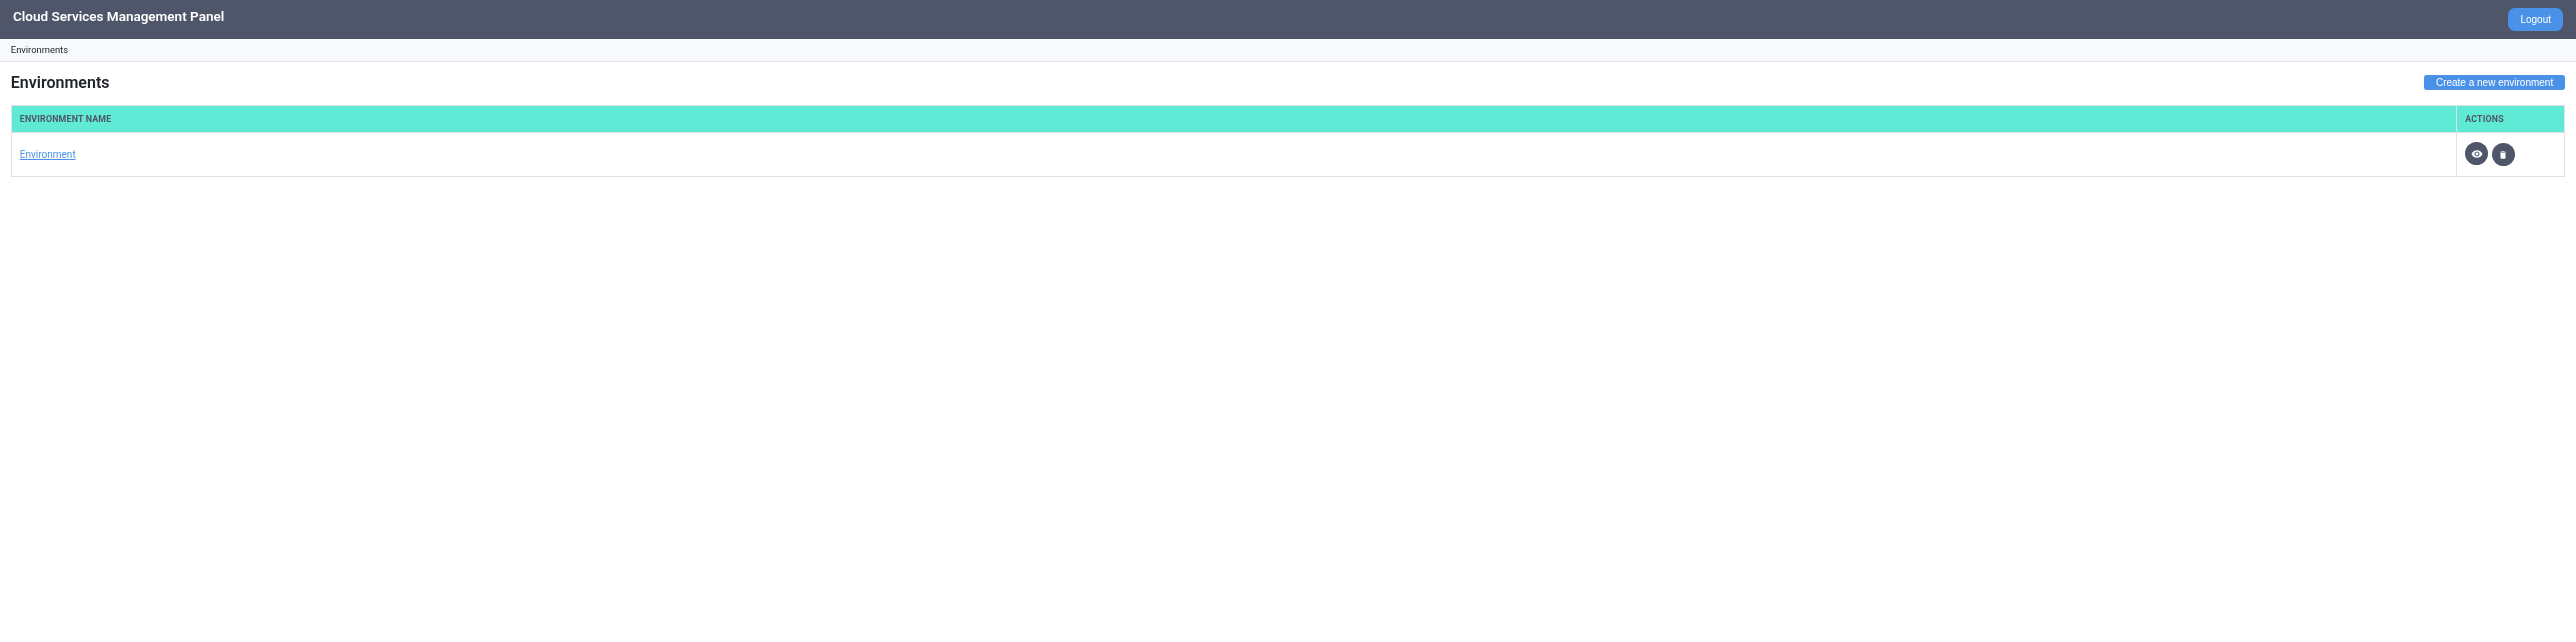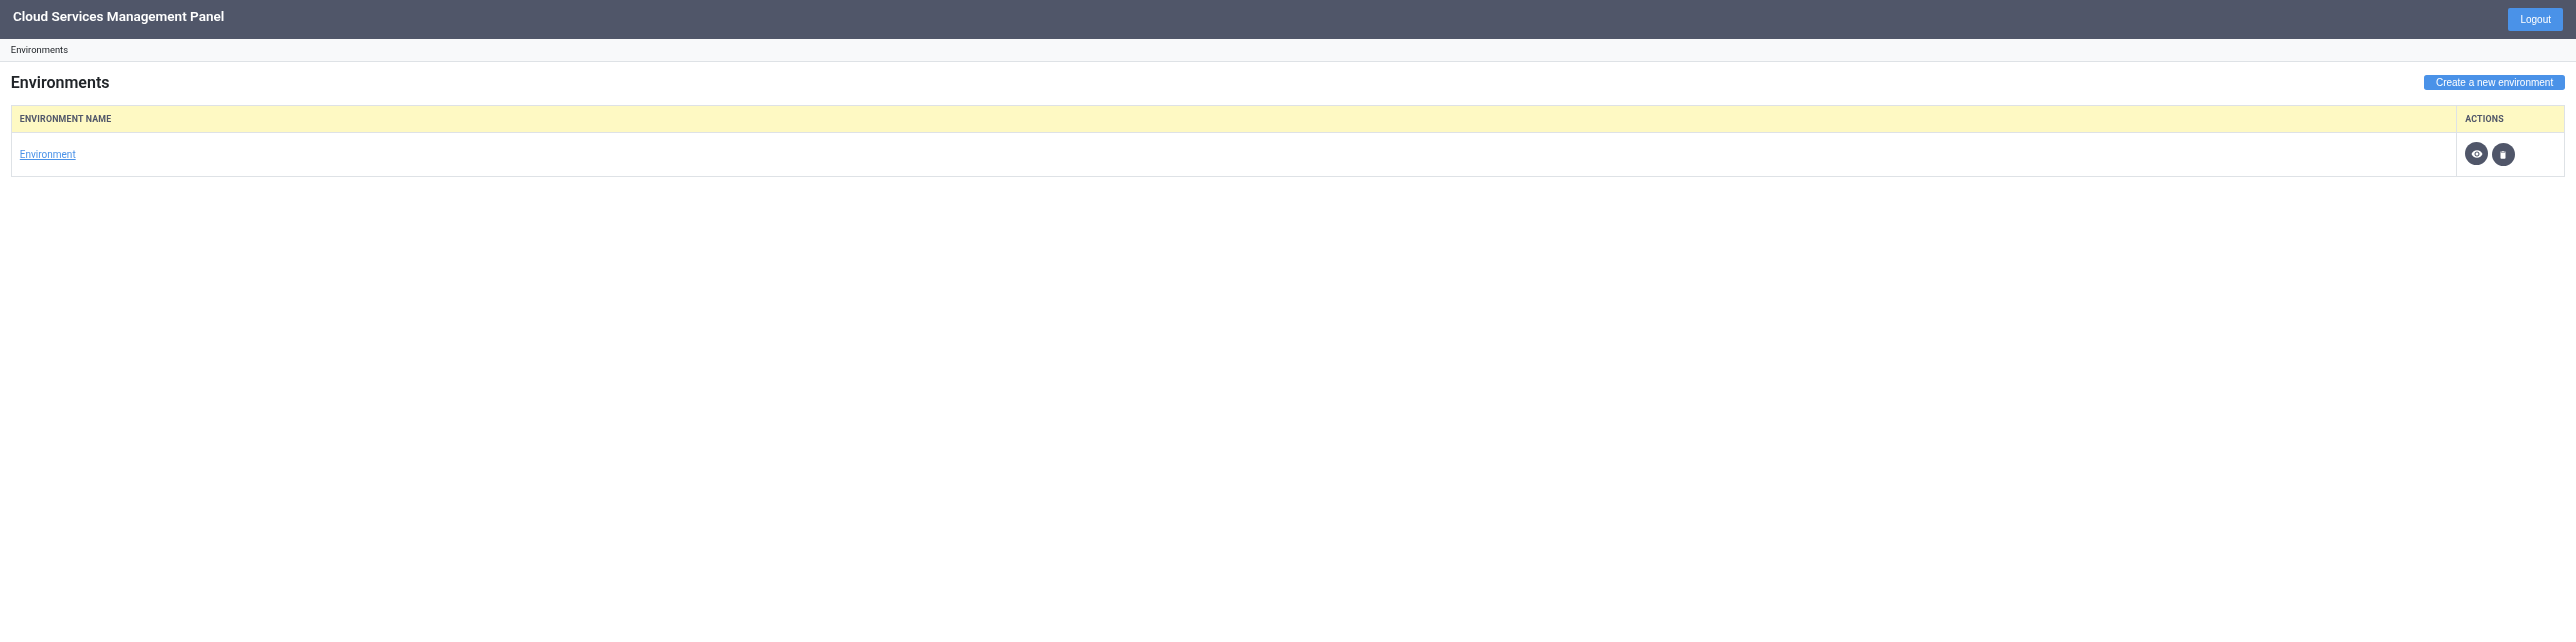--- a/index.html
+++ b/index.html
@@ -21,21 +21,21 @@
       min-height: 39px;
     }
     .header-title {
       font-size: 13.5px;
       font-weight: 600;
     }
     .btn-logout {
       background: #4a92e8;
       color: #ffffff;
       border: none;
-      border-radius: 2px;
+      border-radius: 7px;
       padding: 5.4px 12px;
       font-size: 10px;
       cursor: pointer;
     }
     .breadcrumb {
       background: #f8f9fa;
       border-bottom: 0.7px solid #dee2e6;
       padding: 5.4px 10.8px;
       font-size: 9.4px;
       color: #212529;
@@ -62,21 +62,21 @@
       padding: 2px 12px;
       font-size: 10px;
       cursor: pointer;
     }
     .table {
       width: 100%;
       border-collapse: collapse;
       border: 0.7px solid #dee2e6;
     }
     .table thead th {
-      background: #fef9c3;
+      background: #5eead4;
       color: #505669;
       font-weight: 700;
       text-transform: uppercase;
       font-size: 8.8px;
       text-align: left;
       padding: 8px;
       border-bottom: 0.7px solid #dee2e6;
       letter-spacing: 0.2px;
     }
     .table thead th.actions-col {

